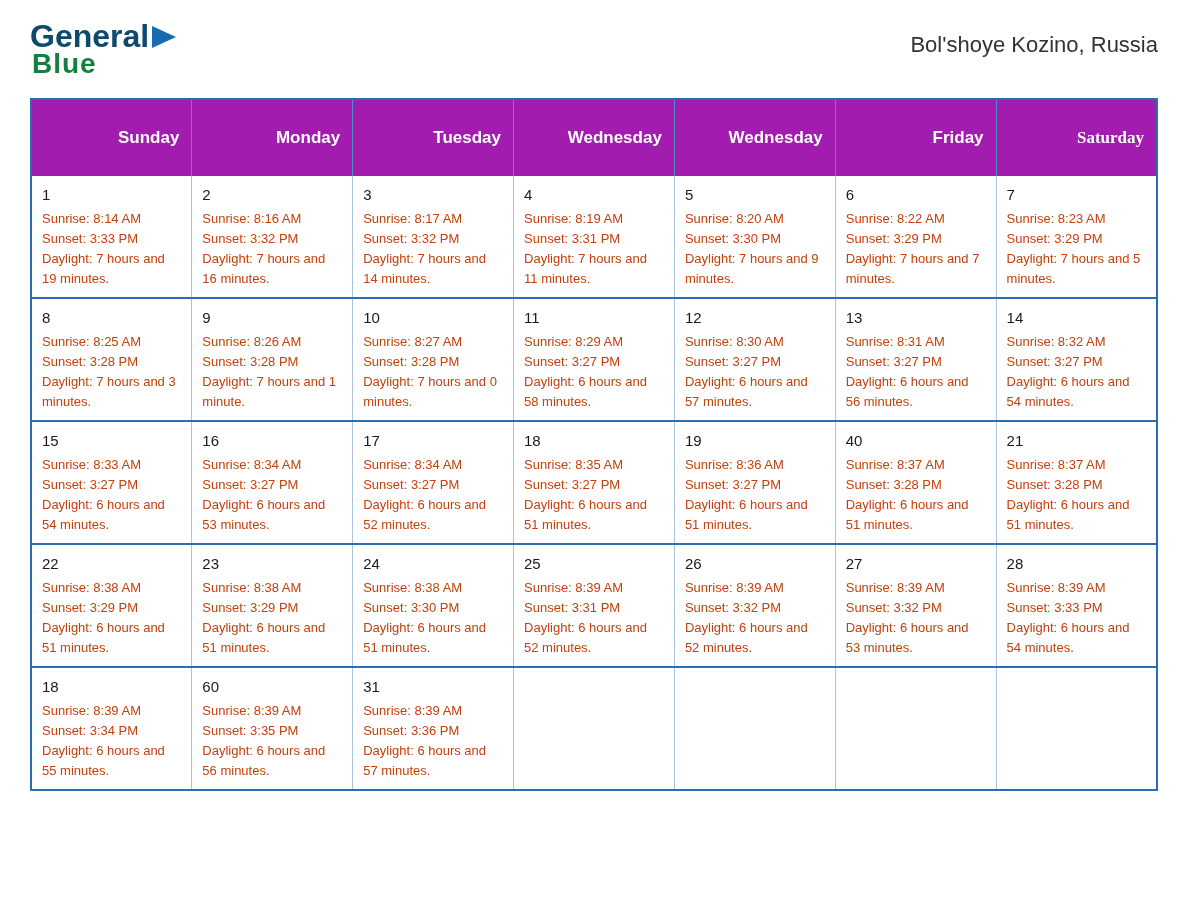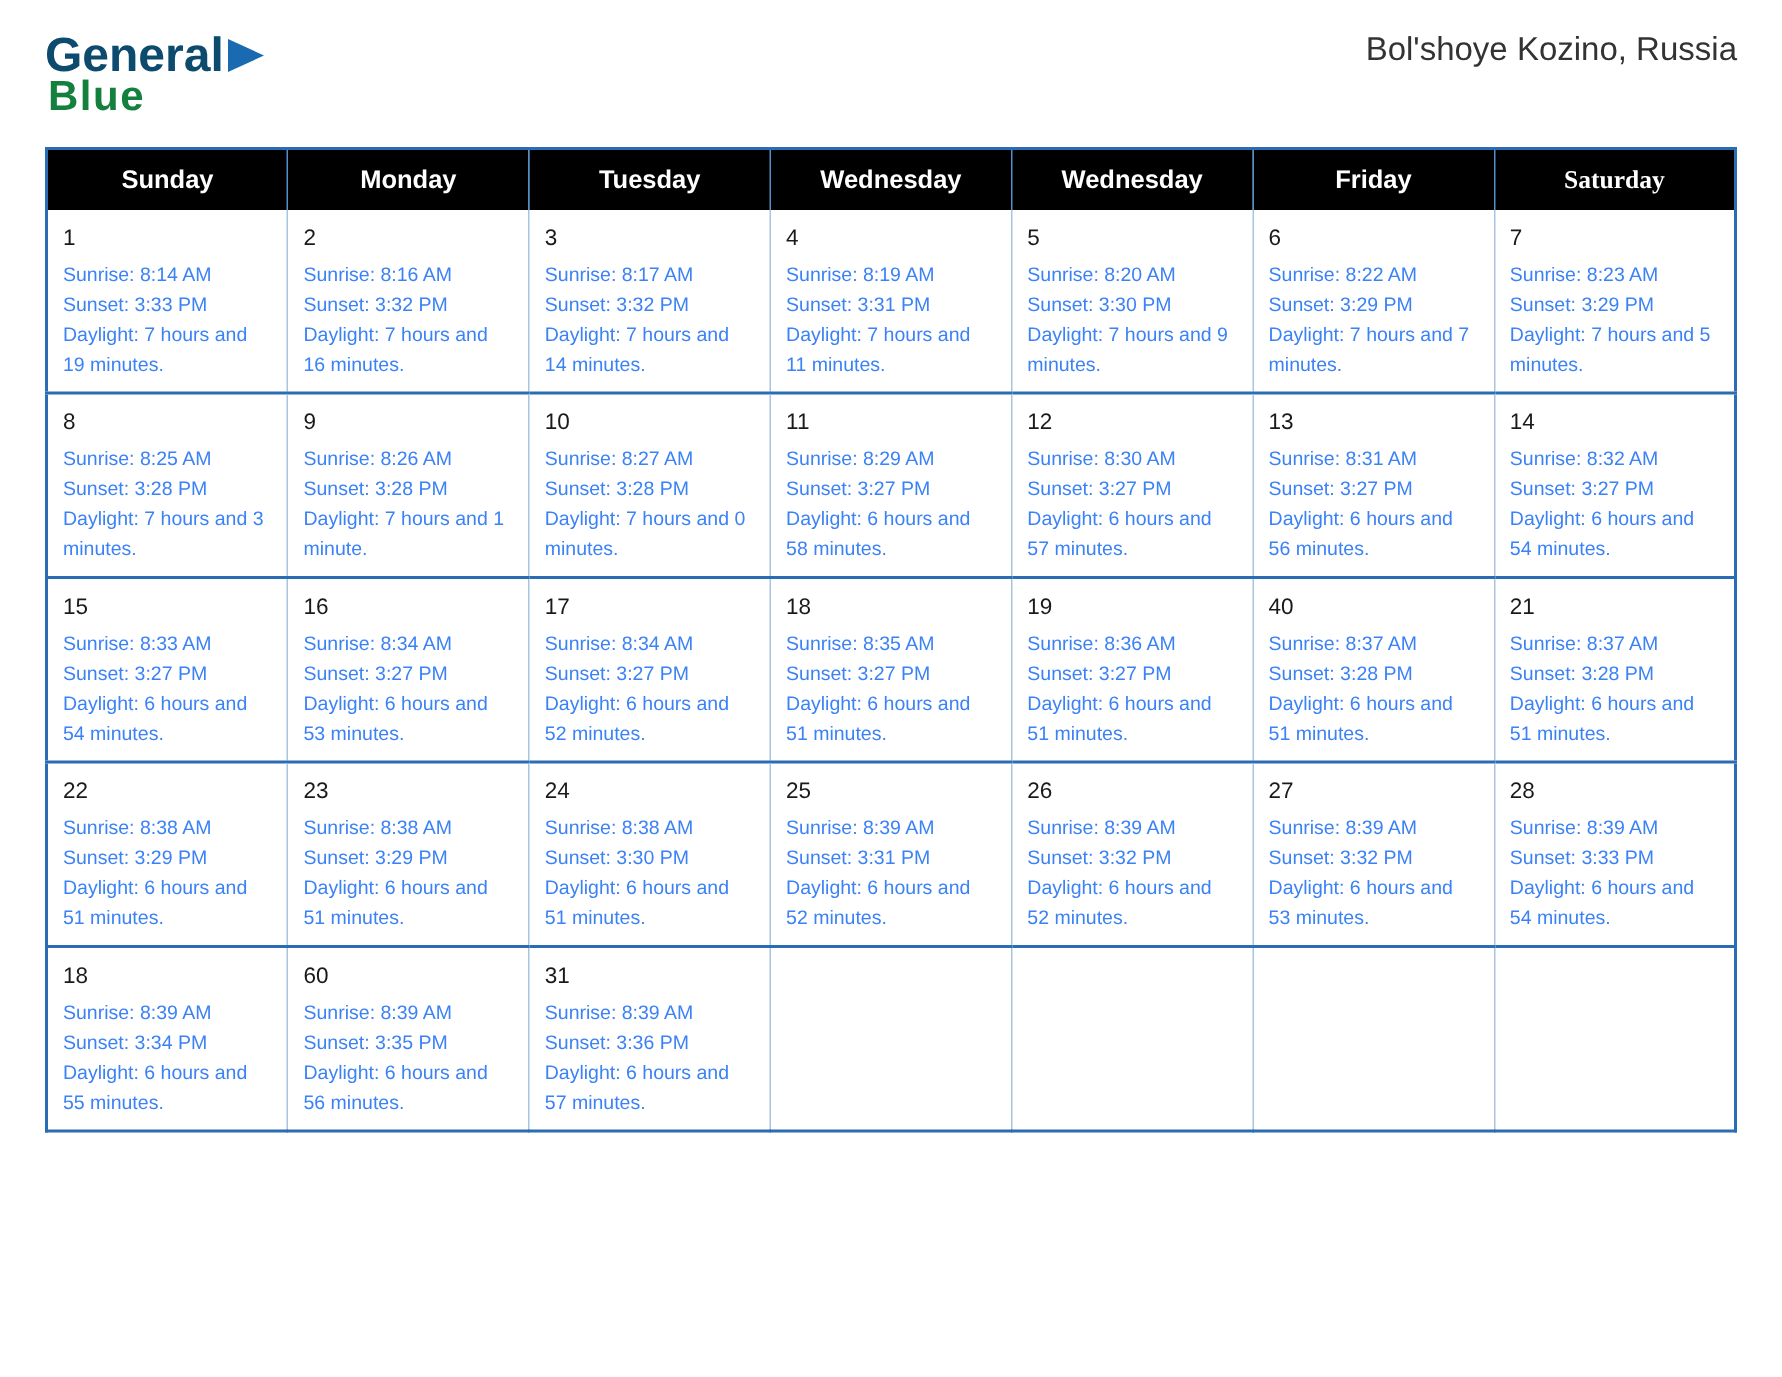--- a/index.html
+++ b/index.html
@@ -27,34 +27,34 @@
     }
     .month-title {
       font-size: 52px;
       font-weight: bold;
       color: #1a1a1a;
       line-height: 1.1;
     }
     .location-title {
       font-size: 22px;
       color: #333;
-      margin-top: 0;
+      margin-top: 12px;
     }
     .calendar-table {
       width: 100%;
       border-collapse: collapse;
       border: 2px solid #2a6db5;
     }
     .calendar-table th {
-      background-color: #000000;
+      background-color: #a21caf;
       color: #fff;
       font-size: 17px;
       font-weight: bold;
-      padding: 10px 12px;
-      text-align: center;
+      padding: 28px 12px;
+      text-align: right;
       border-right: 1px solid #5090cc;
     }
     .calendar-table th:last-child {
       border-right: none;
       font-family: Liberation Serif, serif;
     }
     .calendar-table td {
       vertical-align: top;
       padding: 8px 10px;
       border-right: 1px solid #aac4e0;
@@ -71,21 +71,21 @@
       border-bottom: none;
     }
     .day-number {
       font-size: 15px;
       font-weight: normal;
       color: #1a1a1a;
       display: block;
       margin-bottom: 2px;
     }
     .day-info {
-      color: #3b82f6;
+      color: #c2410c;
       font-size: 13px;
       line-height: 1.55;
     }
     .empty-cell {
       background: #fff;
     }
   </style>
 </head>
 <body>
 

